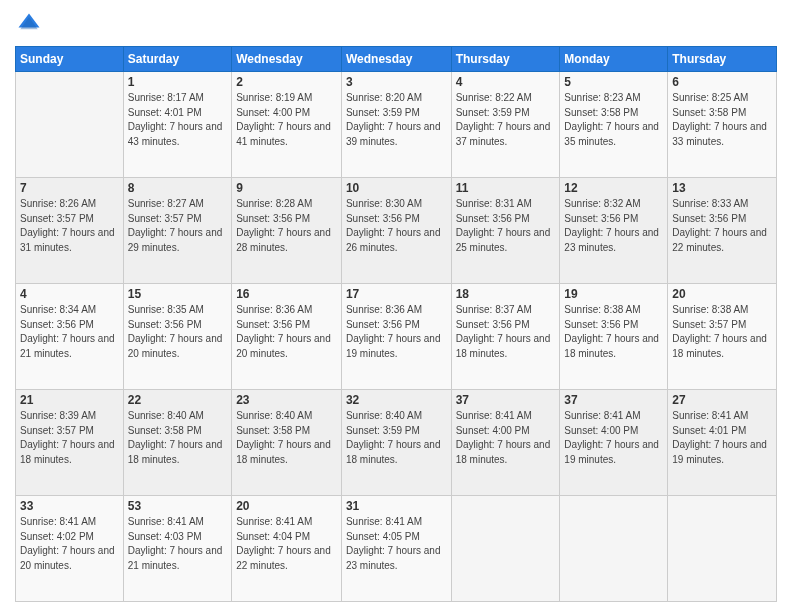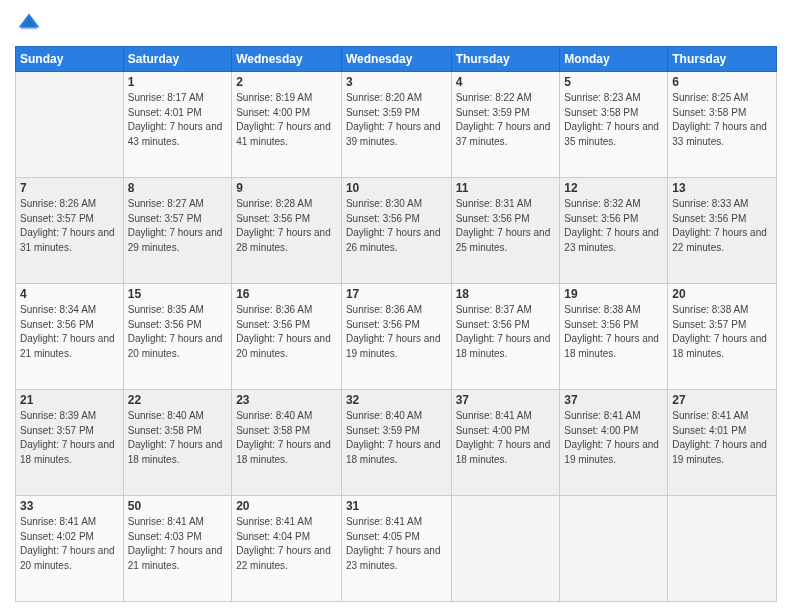--- a/index.html
+++ b/index.html
@@ -238,21 +238,21 @@
             <span class="day-num">27</span>
             <div class="day-info">Sunrise: 8:41 AM<br>Sunset: 4:01 PM<br>Daylight: 7 hours and 19 minutes.</div>
           </td>
         </tr>
         <tr>
           <td>
             <span class="day-num">33</span>
             <div class="day-info">Sunrise: 8:41 AM<br>Sunset: 4:02 PM<br>Daylight: 7 hours and 20 minutes.</div>
           </td>
           <td>
-            <span class="day-num">50</span>
+            <span class="day-num">53</span>
             <div class="day-info">Sunrise: 8:41 AM<br>Sunset: 4:03 PM<br>Daylight: 7 hours and 21 minutes.</div>
           </td>
           <td>
             <span class="day-num">20</span>
             <div class="day-info">Sunrise: 8:41 AM<br>Sunset: 4:04 PM<br>Daylight: 7 hours and 22 minutes.</div>
           </td>
           <td>
             <span class="day-num">31</span>
             <div class="day-info">Sunrise: 8:41 AM<br>Sunset: 4:05 PM<br>Daylight: 7 hours and 23 minutes.</div>
           </td>

